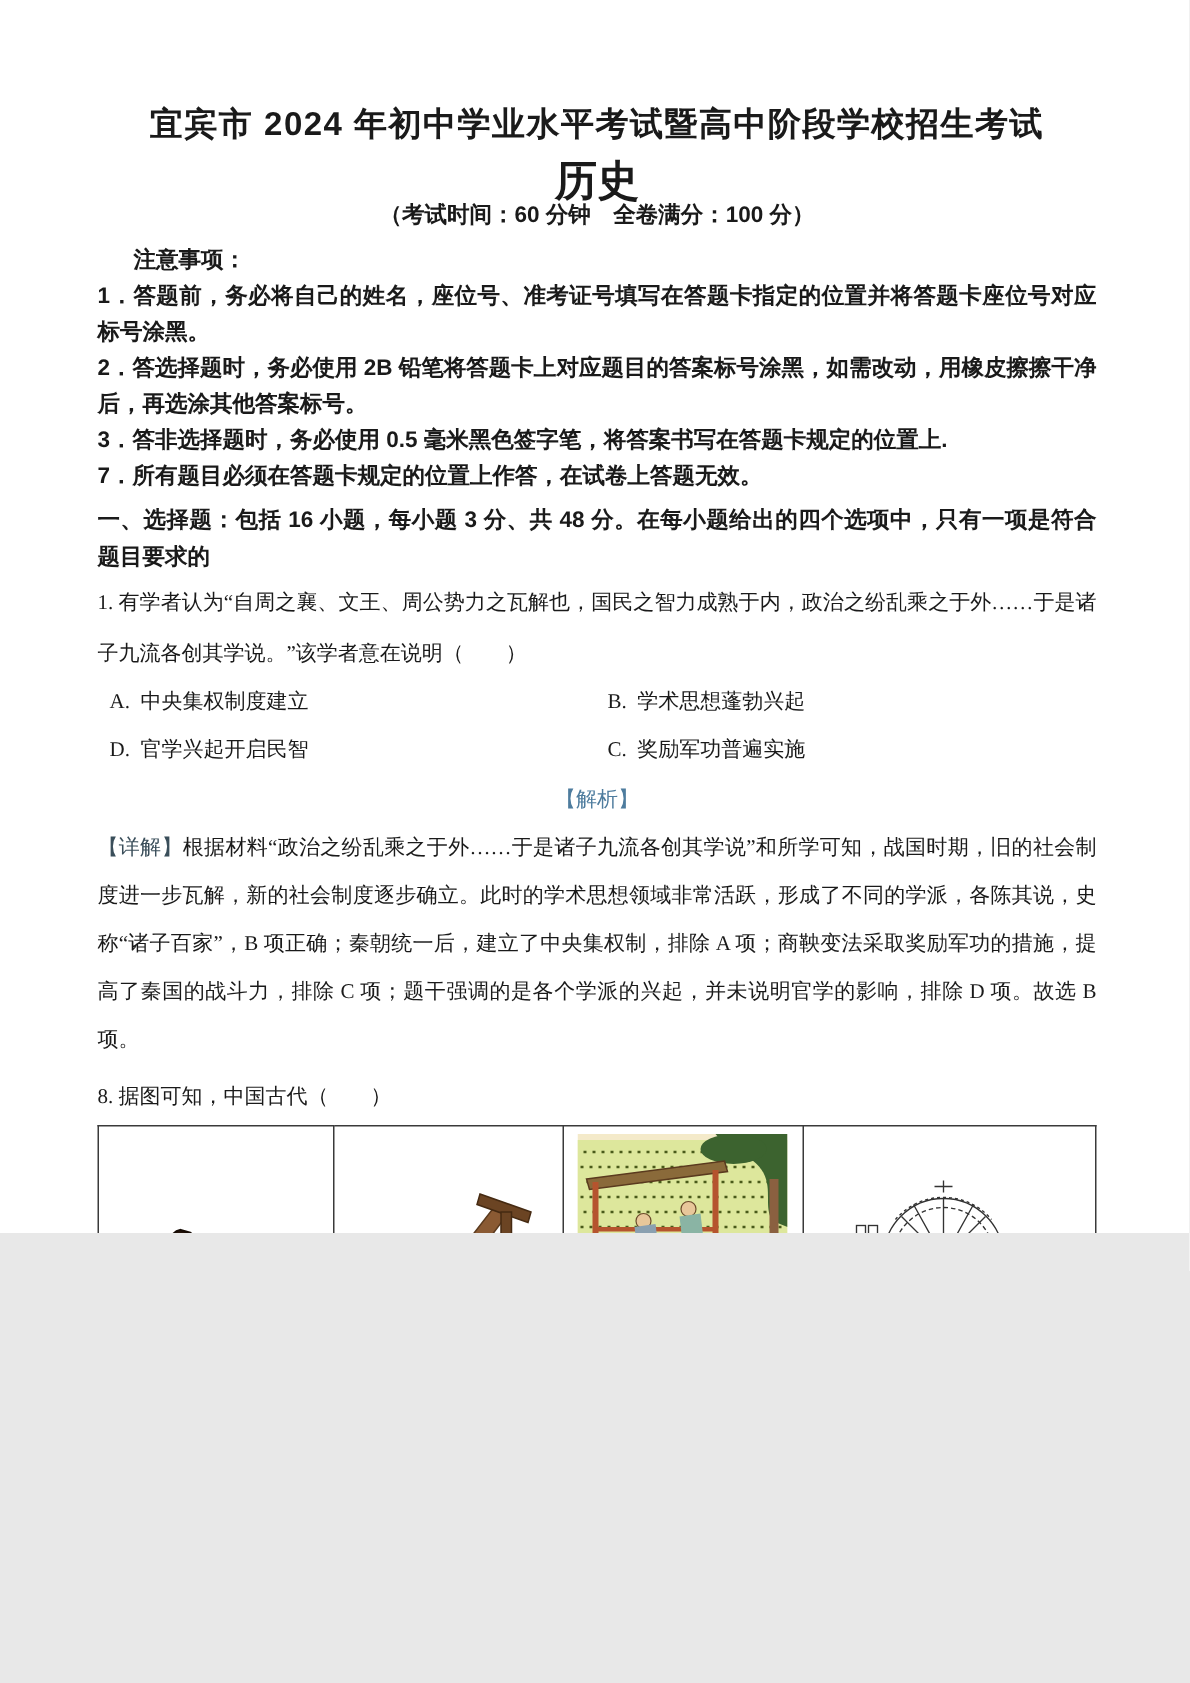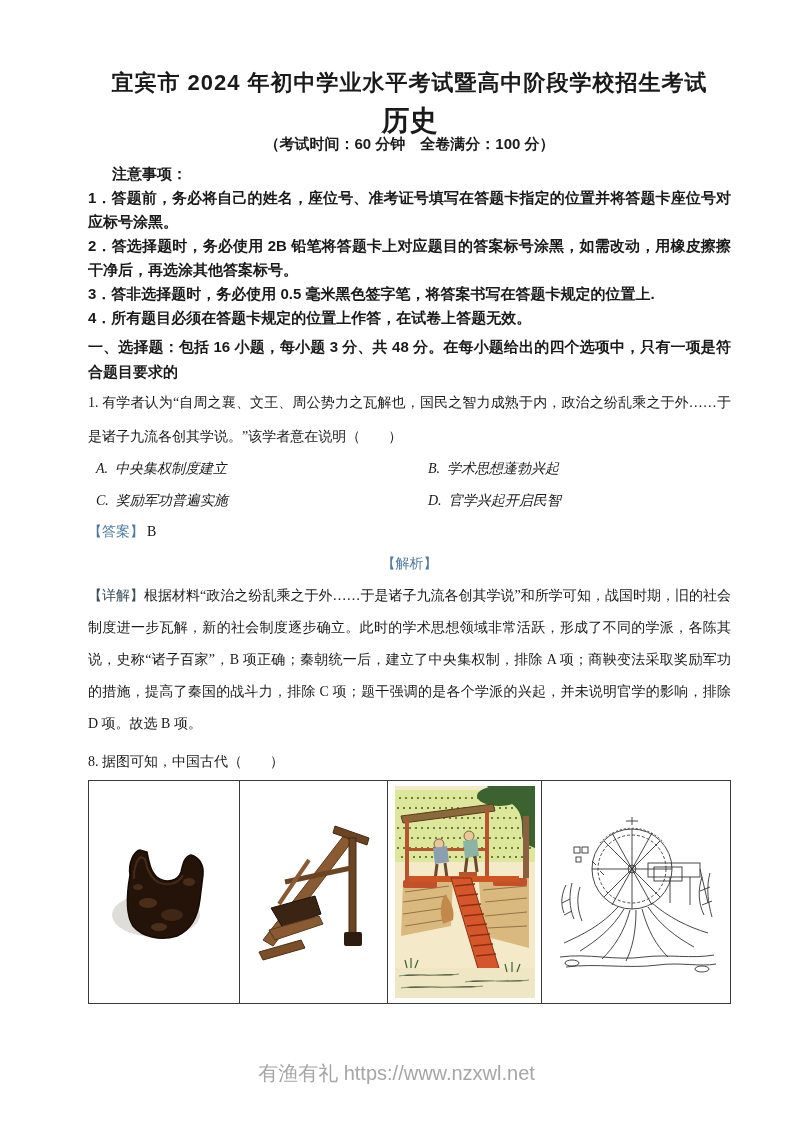--- a/index.html
+++ b/index.html
@@ -1,41 +1,41 @@
 <!DOCTYPE html>
 <html><head>
 <meta charset="utf-8">
 <style>
   html,body{margin:0;padding:0;background:#e8e8e8;}
   .page{
     position:relative;
-    width:793px;height:1122px;
+    width:793px;height:822px;
     margin:0 auto;
     background:#ffffff;
     box-sizing:border-box;
-    padding:68px 62px 0 88px;
+    padding:68px 62px 0 65px;
     overflow:hidden;
     font-family:"Liberation Serif","DejaVu Serif",serif;
     color:#1a1a1a;
   }
   .heiti{font-family:"Liberation Sans","DejaVu Sans",sans-serif;font-weight:700;}
   .page-title{font-size:22px;line-height:30px;text-align:center;margin:0;letter-spacing:1px;}
   .subject-title{font-size:28px;line-height:26px;text-align:center;margin:10px 0 0 0;}
   .exam-info{font-size:15px;line-height:20px;text-align:center;}
   .notices{margin-top:8px;}
   .notices-heading{font-size:15px;line-height:24px;margin-left:24px;}
   .notice-item{font-size:15px;line-height:24px;text-align:justify;}
   .section-heading{margin-top:4px;font-size:15px;line-height:25px;text-align:justify;}
   .q-stem{margin-top:2px;font-size:14px;line-height:34px;text-align:justify;}
   .options-grid{
     display:grid;grid-template-columns:332px auto;
     row-gap:6px;margin-top:2px;
     font-size:14px;line-height:26px;
   }
-  .option{padding-left:8px;font-style:italic;}
+  .option{padding-left:8px;}
   .option .opt-text{margin-left:7px;}
   .meta-line{font-size:14px;line-height:24px;}
   .answer-line{margin-top:6px;}
   .analysis-line{margin-top:8px;text-align:center;}
   .blue-label{color:#4e7c9e;}
   .dark-label{color:#3a4e5a;font-family:Liberation Serif, serif;}
   .answer-value{margin-left:3px;color:#111;}
   .detail-para{margin-top:4px;font-size:14px;line-height:32px;text-align:justify;}
   .q2-stem{margin-top:10px;font-size:14px;line-height:24px;}
   .image-table{
@@ -69,37 +69,34 @@
 
   <h1 class="page-title heiti">宜宾市 2024 年初中学业水平考试暨高中阶段学校招生考试</h1>
   <h2 class="subject-title heiti">历史</h2>
   <div class="exam-info heiti">（考试时间：60 分钟　全卷满分：100 分）</div>
 
   <div class="notices">
     <div class="notices-heading heiti">注意事项：</div>
     <div class="notice-item heiti">1．答题前，务必将自己的姓名，座位号、准考证号填写在答题卡指定的位置并将答题卡座位号对应标号涂黑。</div>
     <div class="notice-item heiti">2．答选择题时，务必使用 2B 铅笔将答题卡上对应题目的答案标号涂黑，如需改动，用橡皮擦擦干净后，再选涂其他答案标号。</div>
     <div class="notice-item heiti">3．答非选择题时，务必使用 0.5 毫米黑色签字笔，将答案书写在答题卡规定的位置上.</div>
-    <div class="notice-item heiti">4．所有题目必须在答题卡规定的位置上作答，在试卷上答题无效。</div>
+    <div class="notice-item heiti">7．所有题目必须在答题卡规定的位置上作答，在试卷上答题无效。</div>
   </div>
 
   <div class="section-heading heiti">一、选择题：包括 16 小题，每小题 3 分、共 48 分。在每小题给出的四个选项中，只有一项是符合题目要求的</div>
 
   <div class="q-stem">1. 有学者认为“自周之襄、文王、周公势力之瓦解也，国民之智力成熟于内，政治之纷乱乘之于外……于是诸子九流各创其学说。”该学者意在说明（　　）</div>
 
   <div class="options-grid">
     <div class="option"><span>A.</span><span class="opt-text">中央集权制度建立</span></div>
     <div class="option"><span>B.</span><span class="opt-text">学术思想蓬勃兴起</span></div>
+    <div class="option"><span>D.</span><span class="opt-text">官学兴起开启民智</span></div>
     <div class="option"><span>C.</span><span class="opt-text">奖励军功普遍实施</span></div>
-    <div class="option"><span>D.</span><span class="opt-text">官学兴起开启民智</span></div>
-  </div>
-
-  <div class="meta-line answer-line">
-    <span class="blue-label">【答案】</span><span class="answer-value">B</span>
-  </div>
+  </div>
+
 
   <div class="meta-line analysis-line">
     <span class="blue-label">【解析】</span>
   </div>
 
   <div class="detail-para">
     <span class="dark-label">【详解】</span><span>根据材料“政治之纷乱乘之于外……于是诸子九流各创其学说”和所学可知，战国时期，旧的社会制度进一步瓦解，新的社会制度逐步确立。此时的学术思想领域非常活跃，形成了不同的学派，各陈其说，史称“诸子百家”，B 项正确；秦朝统一后，建立了中央集权制，排除 A 项；商鞅变法采取奖励军功的措施，提高了秦国的战斗力，排除 C 项；题干强调的是各个学派的兴起，并未说明官学的影响，排除 D 项。故选 B 项。</span>
   </div>
 
   <div class="q2-stem">8. 据图可知，中国古代（　　）</div>

